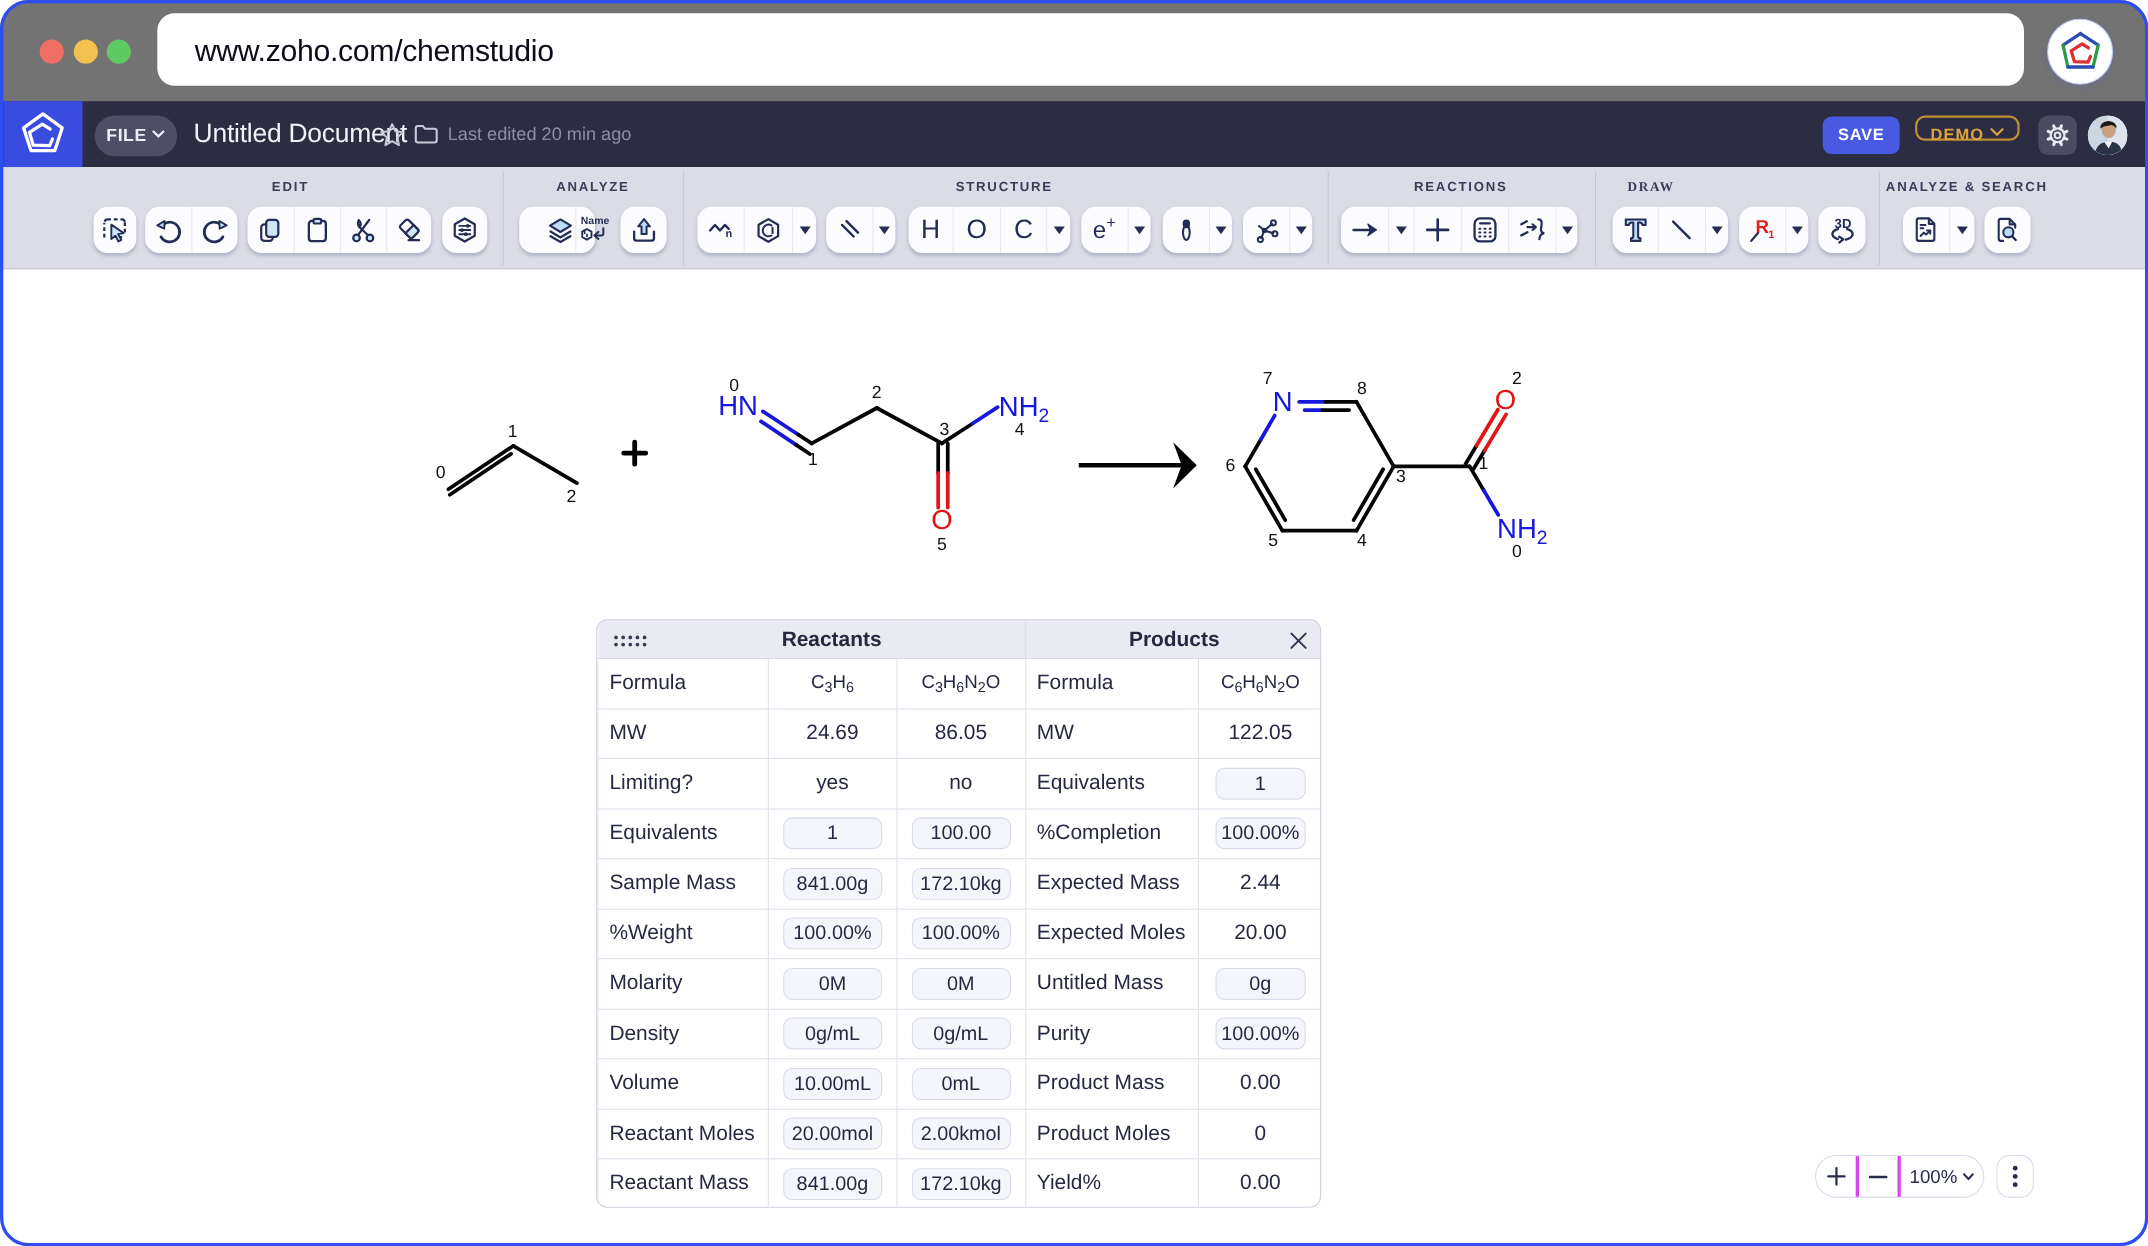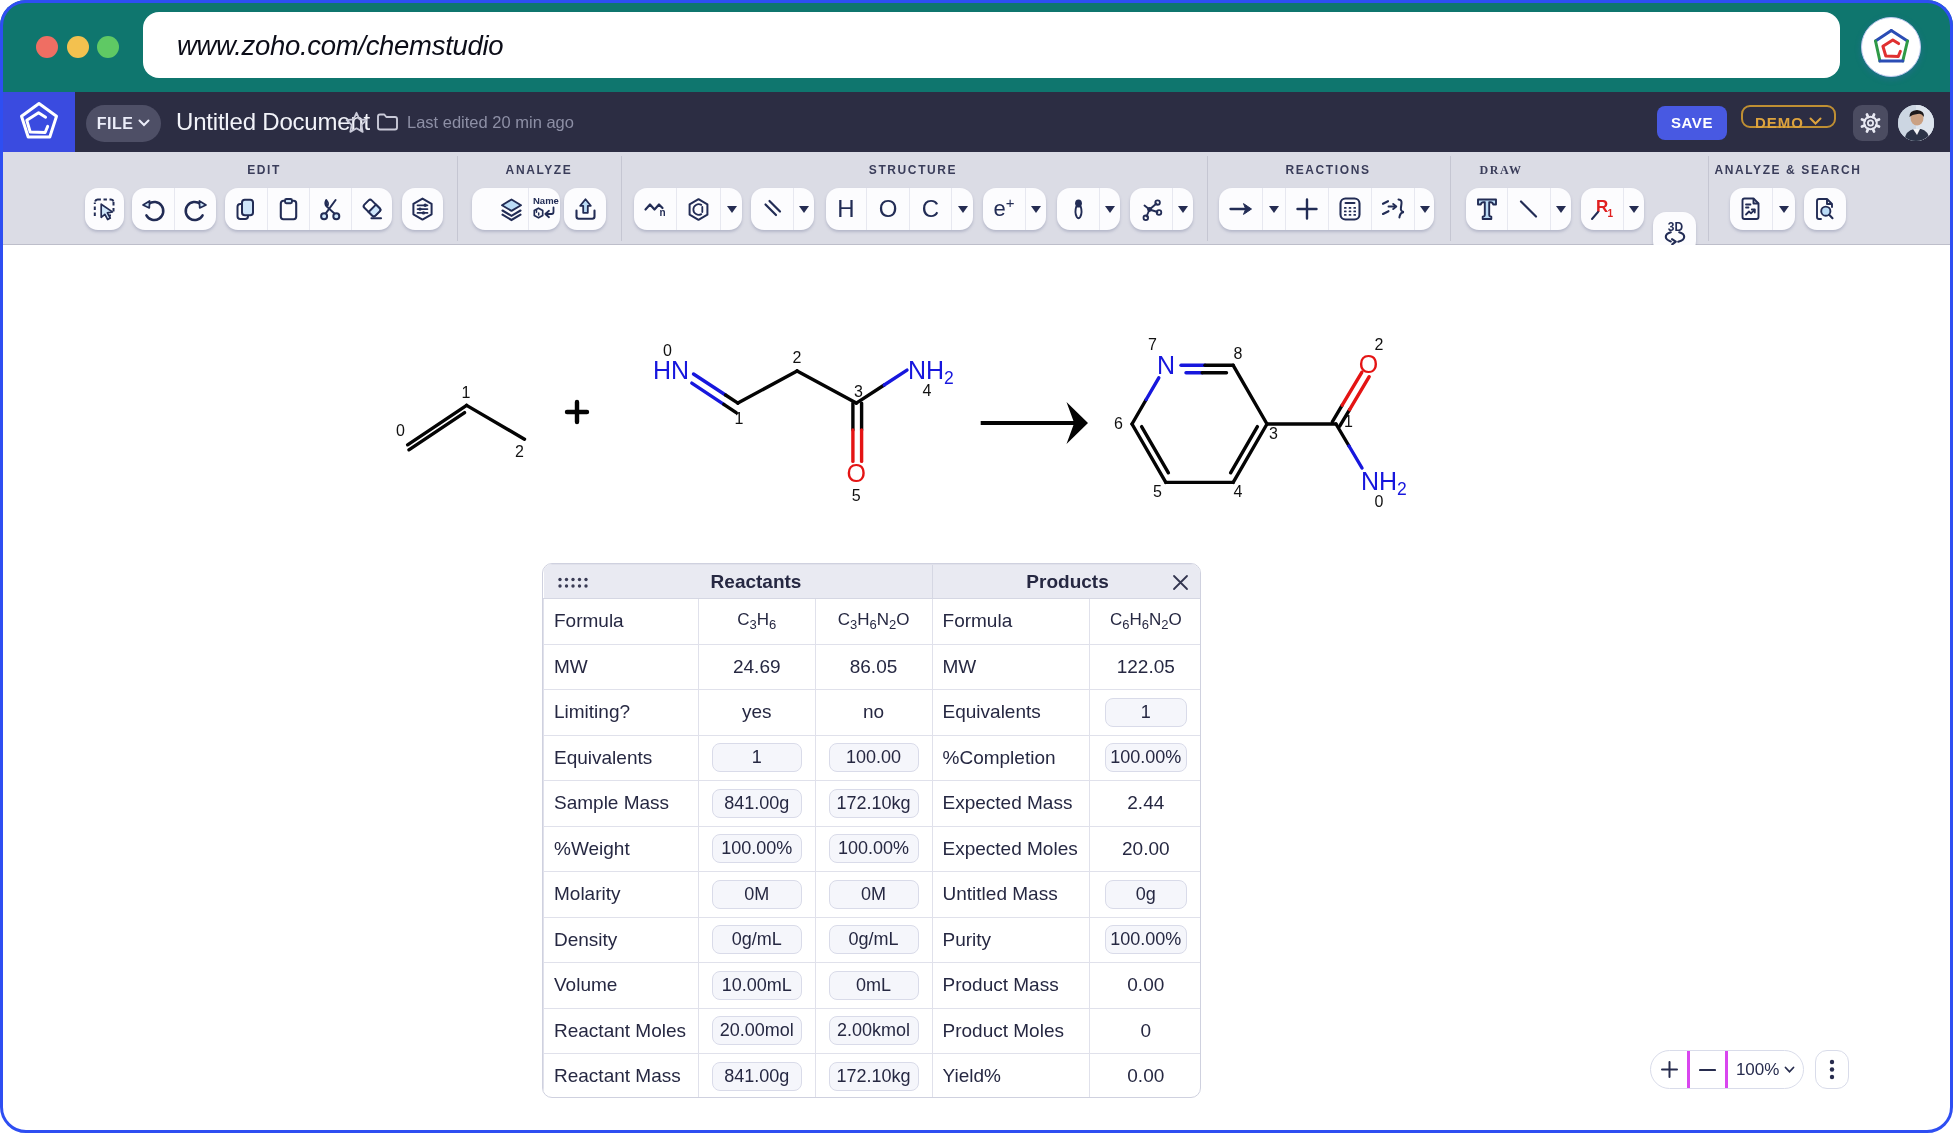--- a/index.html
+++ b/index.html
@@ -1,21 +1,21 @@
 <!DOCTYPE html>
 <html><head>
 <meta charset="utf-8">
 <style>
 * { margin:0; padding:0; box-sizing:border-box; }
 html,body { width:1953px; height:1133px; background:#ffffff; font-family:"Liberation Sans",sans-serif; }
 #win { position:absolute; left:0; top:0; width:1953px; height:1133px; border-radius:26px; overflow:hidden; background:#fff; }
 #frame { position:absolute; left:0; top:0; width:1953px; height:1133px; border:3px solid #2e4ef2; border-radius:26px; z-index:90; pointer-events:none; }
 .abs { position:absolute; }
 
-#topbar { position:absolute; left:0; top:0; width:1953px; height:95px; background:#0f766e;font-style:italic; }
+#topbar { position:absolute; left:0; top:0; width:1953px; height:95px; background:#737373; }
 .tl { position:absolute; top:36px; width:22px; height:22px; border-radius:50%; }
 #urlbar { position:absolute; left:143px; top:12px; width:1697px; height:66px; background:#ffffff; border-radius:16px; }
 #url { position:absolute; left:177px; top:0; height:92px; line-height:92px; font-size:27.5px; font-weight:500; color:#0c0d18; letter-spacing:-0.3px; }
 #badge { position:absolute; left:1861px; top:17px; width:60px; height:60px; border-radius:50%; background:#ffffff; border:1px solid #bfc9f0; box-shadow:0 2px 6px rgba(80,100,220,0.25); }
 
 #navbar { position:absolute; left:0; top:92px; width:1953px; height:60px; background:#2c2d43; }
 #logosq { position:absolute; left:3px; top:92px; width:72px; height:60px; background:#3a4be0; }
 #filebtn { position:absolute; left:86px; top:105px; width:75px; height:37px; background:#4e4f66; border-radius:19px; color:#eceefa; font-size:16px; font-weight:700; letter-spacing:0.5px; text-align:center; line-height:37px; }
 #doctitle { position:absolute; left:176px; top:92px; height:60px; line-height:60px; color:#f2f3f9; font-size:24px; font-weight:500; letter-spacing:-0.2px; }
 #lastedit { position:absolute; left:407px; top:92px; height:60px; line-height:60px; color:#8d8fa5; font-size:16.5px; }
@@ -204,21 +204,21 @@
           </g>
           <g fill="#222c55">
             <circle cx="16.2" cy="9.3" r="1.7"></circle>
             <circle cx="11" cy="13.1" r="1.7"></circle>
             <circle cx="14.5" cy="16.9" r="1.7"></circle>
           </g>
         </svg>
       </div>
     </div>
 
-  <div class="grp" style="left:472px; width:88px;padding-left:24px;">
+  <div class="grp" style="left:472px; width:69px;padding-left:24px;">
       <div class="seg" style="width:42px;" id="ic-layers">
         <svg width="27" height="27" viewBox="0 0 27 27">
           <path d="M13.5 3.5 L23 9.2 L13.5 14.9 L4 9.2 Z" fill="#bcdcf6" stroke="#222c55" stroke-width="1.9" stroke-linejoin="round"></path>
           <path d="M4.5 14.5 L13.5 19.8 L22.5 14.5" fill="none" stroke="#222c55" stroke-width="2.1" stroke-linecap="round"></path>
           <path d="M4.5 18.7 L13.5 24 L22.5 18.7" fill="none" stroke="#222c55" stroke-width="2.1" stroke-linecap="round"></path>
         </svg>
       </div>
       <div class="seg" style="width:42px;" id="ic-name">
         <svg width="30" height="28" viewBox="0 0 30 28">
           <text x="4" y="9" font-family="Liberation Sans,sans-serif" font-size="9.5" font-weight="700" fill="#222c55">Name</text>
@@ -371,21 +371,21 @@
         <svg width="28" height="28" viewBox="0 0 28 28">
           <text x="8" y="17" font-family="Liberation Sans,sans-serif" font-size="17" font-weight="700" fill="#e02020">R</text>
           <text x="19.5" y="21.5" font-family="Liberation Sans,sans-serif" font-size="10" font-weight="700" fill="#e02020">1</text>
           <path d="M4 24 L10 17" stroke="#222c55" stroke-width="2" stroke-linecap="round"></path>
         </svg>
       </div>
       <div class="seg" style="width:21px;">
         <div class="caret"></div>
       </div>
     </div>
-  <div class="grp" style="left:1653px; width:43px;margin-top:24px;">
+  <div class="grp" style="left:1653px; width:43px;">
       <div class="seg" style="width:43px;" id="ic-3d">
         <svg width="28" height="28" viewBox="0 0 28 28">
           <text x="14.5" y="8.2" font-family="Liberation Sans,sans-serif" font-size="12" font-weight="700" fill="#222c55" text-anchor="middle" dominant-baseline="central">3D</text>
           <path d="M9.8 13.2 Q4.6 14.6 4.8 18 Q5 20.8 9.8 22.4" fill="none" stroke="#222c55" stroke-width="2.1" stroke-linecap="round"></path>
           <path d="M18.2 13.2 Q23.4 14.6 23.2 18 Q23 21.2 17.2 22.8" fill="none" stroke="#222c55" stroke-width="2.1" stroke-linecap="round"></path>
           <path d="M11.2 25.4 L14.8 22.6 L11.0 20.2" fill="none" stroke="#222c55" stroke-width="2.1" stroke-linecap="round" stroke-linejoin="round"></path>
         </svg>
       </div>
     </div>
 

